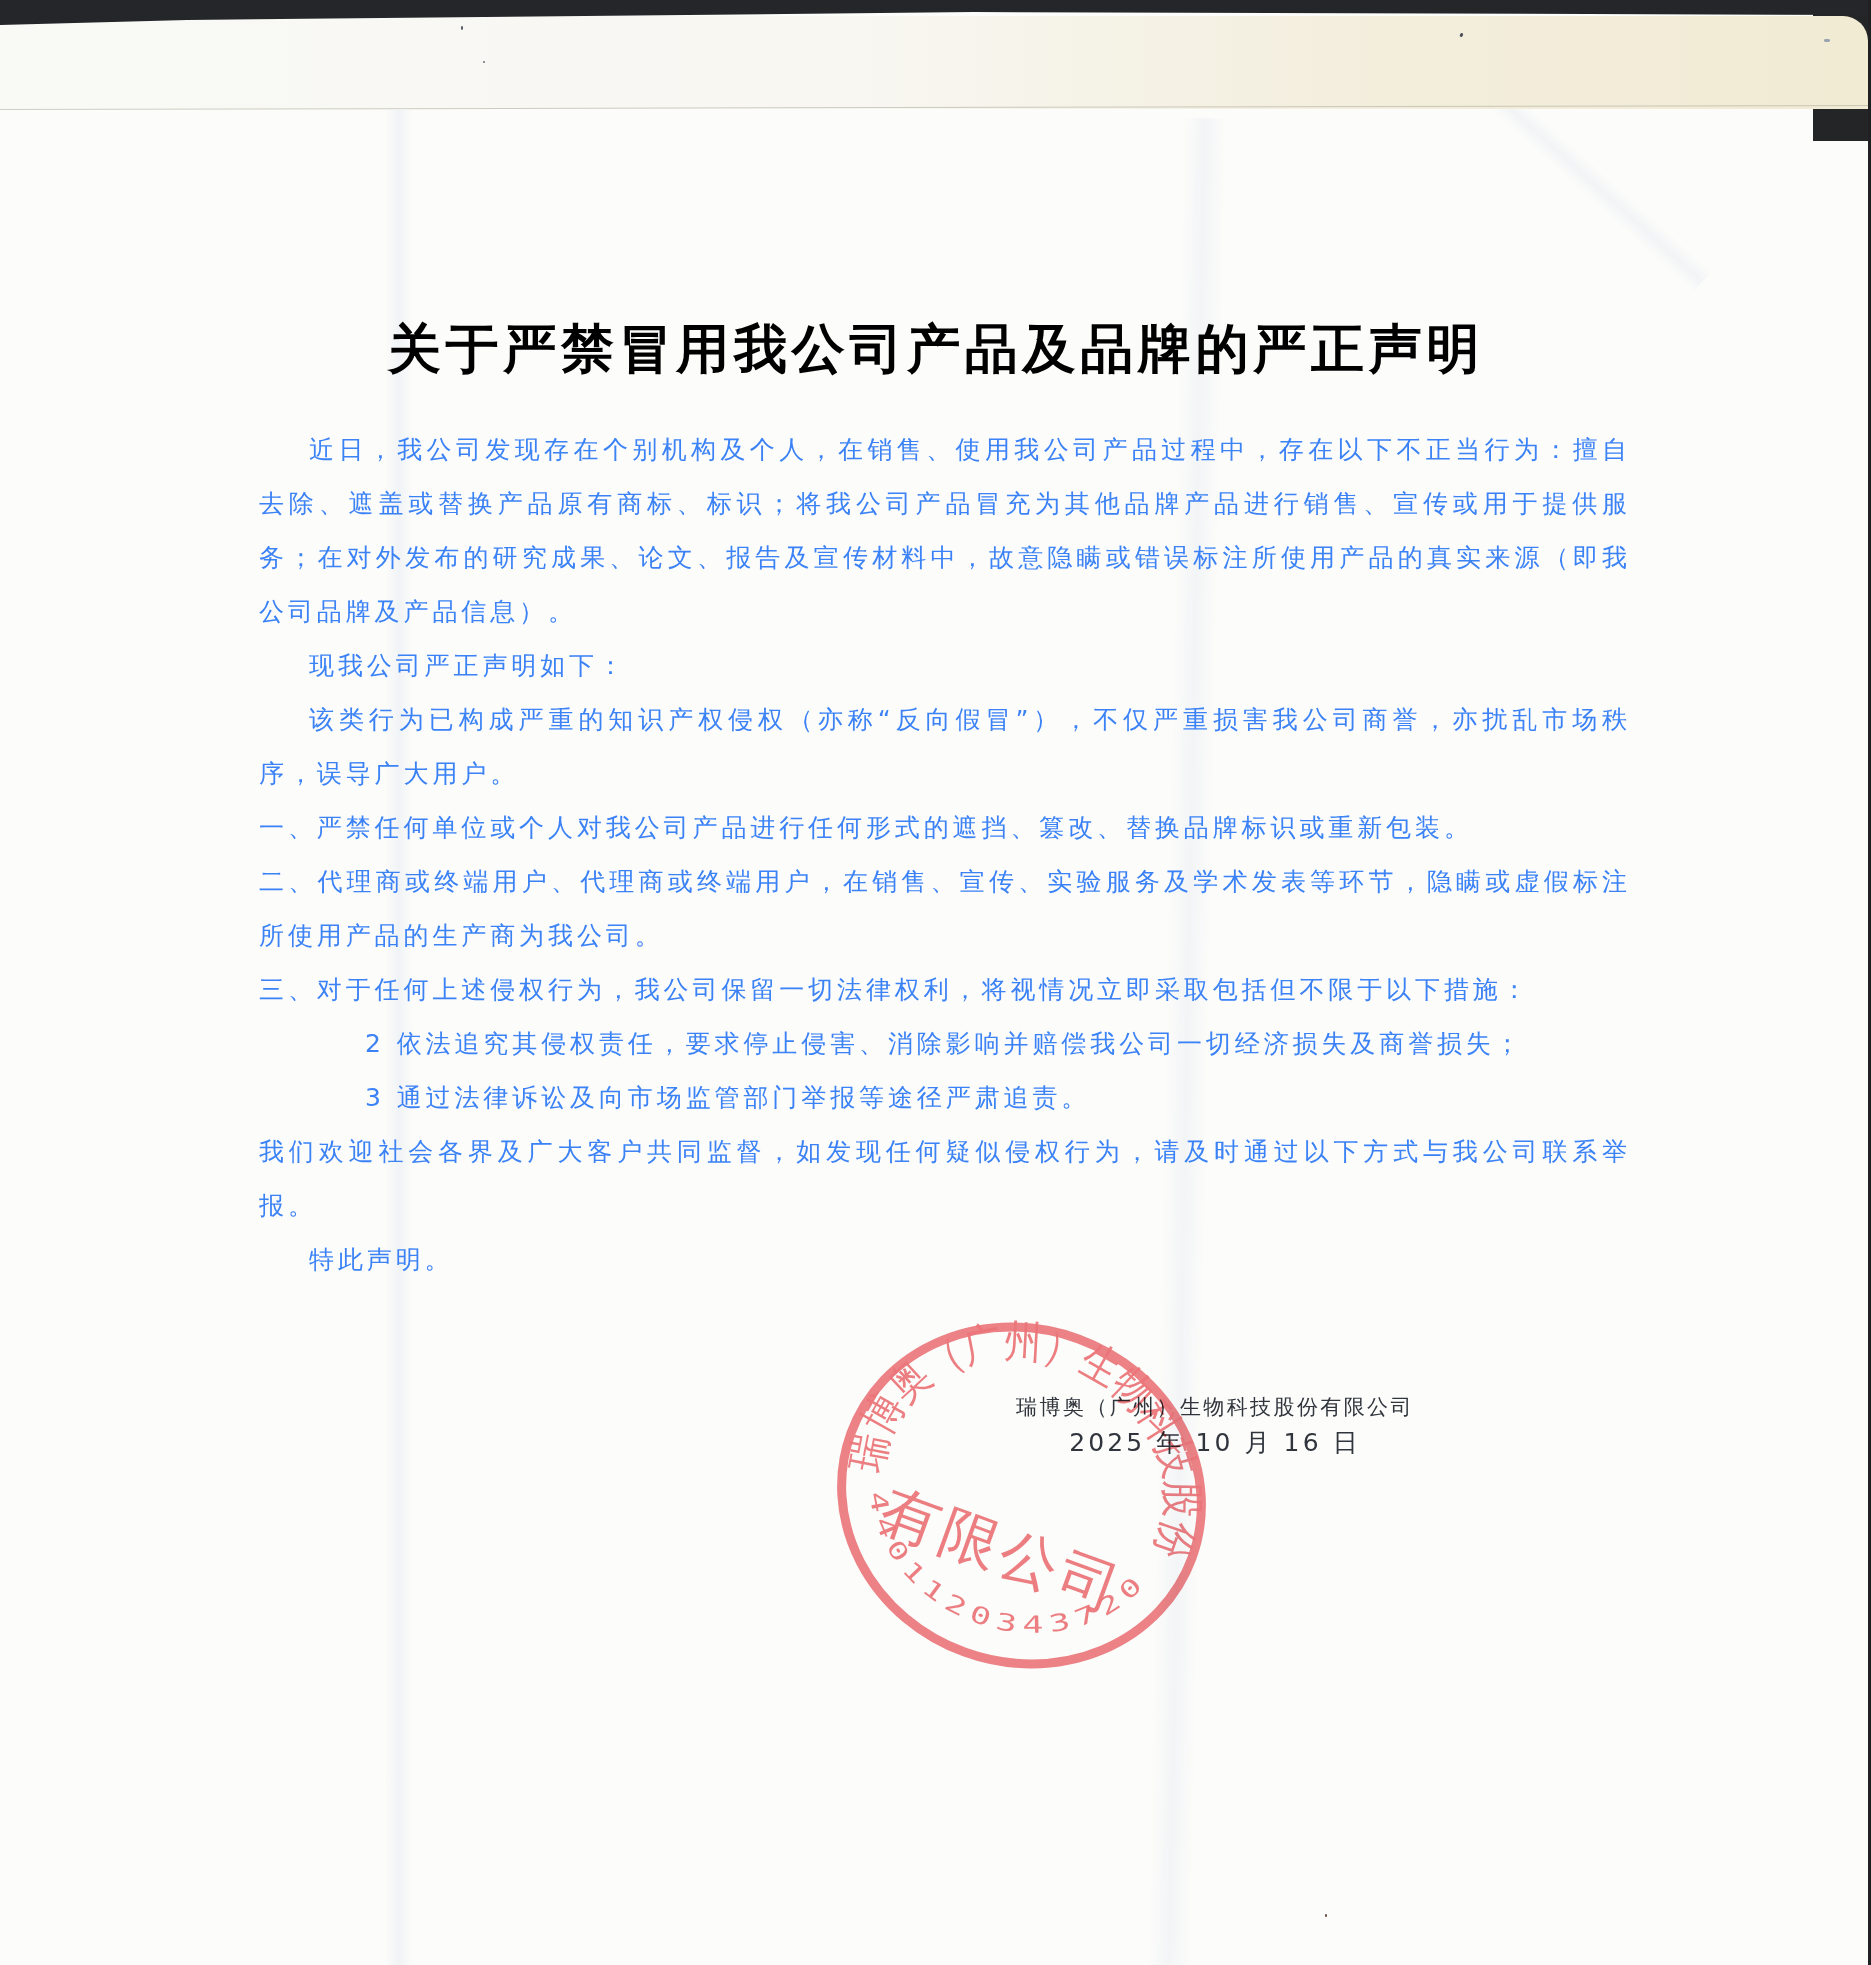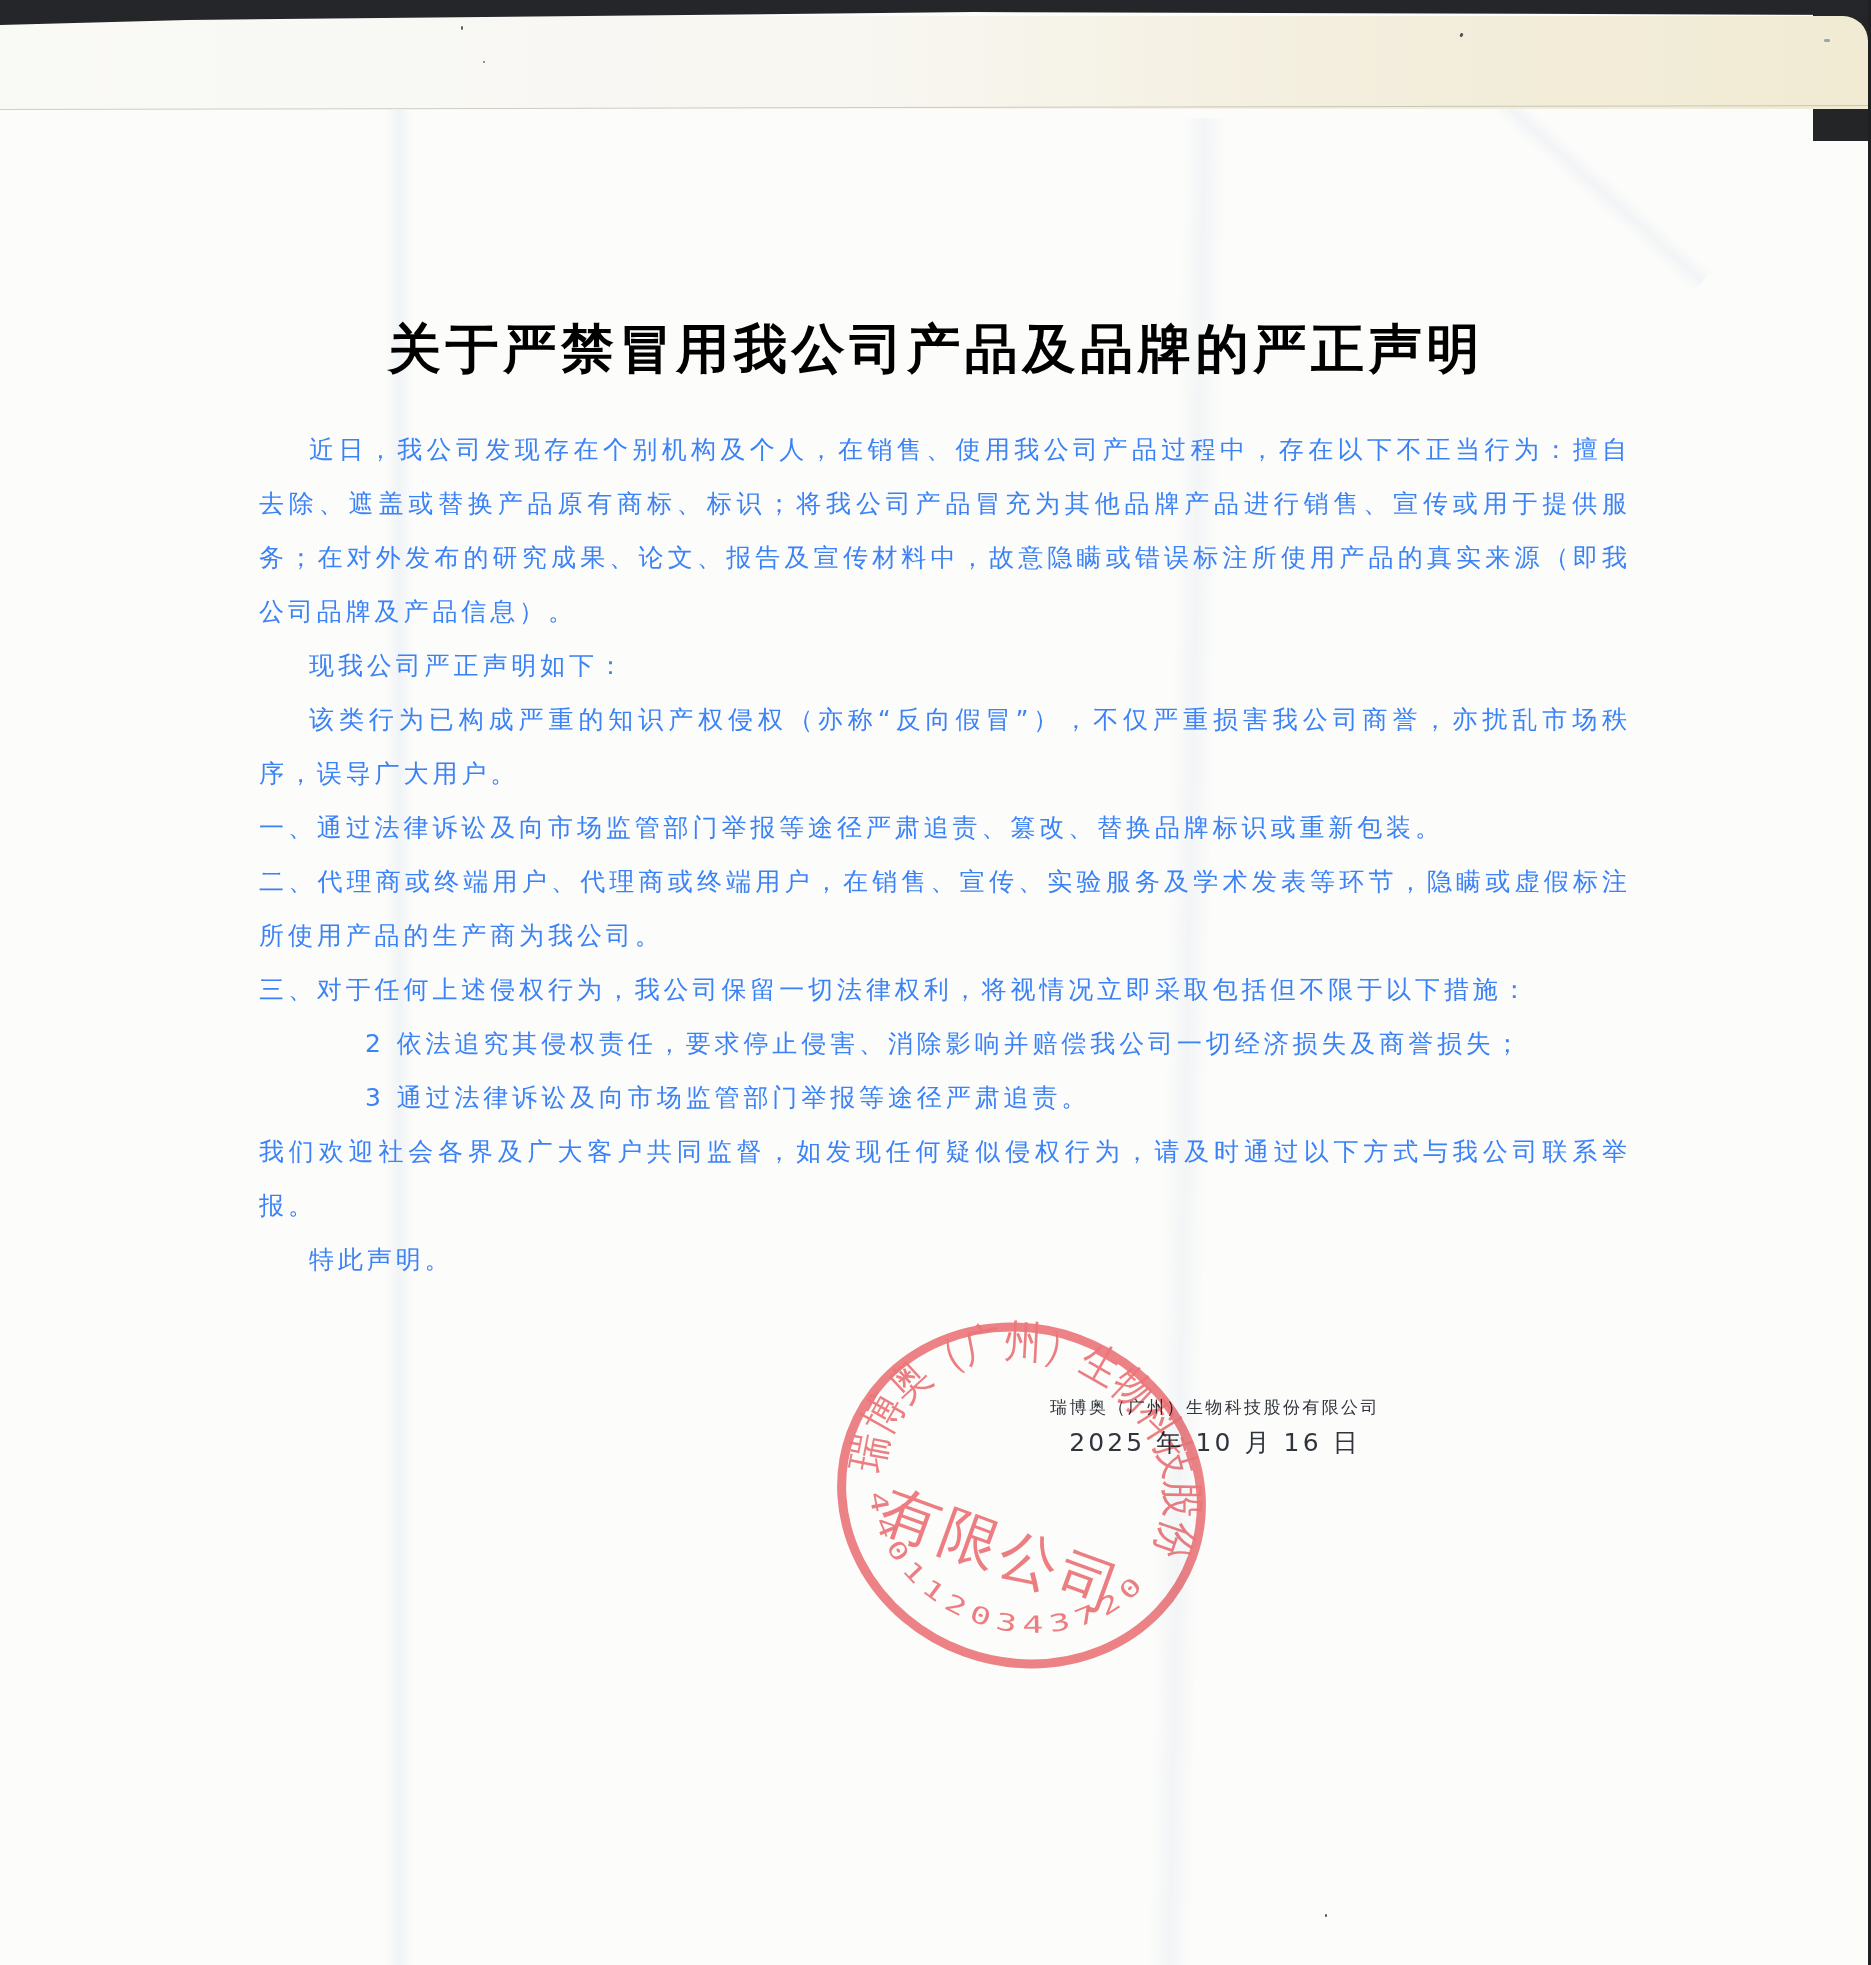--- a/index.html
+++ b/index.html
@@ -68,21 +68,21 @@
     z-index:5;
   }
   .para{margin:0;}
   .para.indent{text-indent:2em;}
   .para.sub{padding-left:106px;}
   .signature-block{
     position:absolute;left:928px;top:1389px;width:574px;
     text-align:center;z-index:5;
     color:#30353d;
   }
-  .company-name{font-size:17px;letter-spacing:2.4px;line-height:36px;}
+  .company-name{font-size:21px;letter-spacing:2.4px;line-height:36px;}
   .signature-date{font-size:25px;letter-spacing:3.1px;line-height:36px;}
 
   
   .company-seal{
     position:absolute;left:825px;top:1299px;width:393px;height:393px;
     transform:rotate(20deg);
     mix-blend-mode:multiply;
     opacity:.85;
     z-index:8;
   }
@@ -106,21 +106,21 @@
   <div class="speck speck3"></div>
   <div class="speck speck4"></div>
   <div class="speck speck5"></div>
 
   <div class="doc-title">关于严禁冒用我公司产品及品牌的严正声明</div>
 
   <div class="doc-body">
       <p class="para indent">近日，我公司发现存在个别机构及个人，在销售、使用我公司产品过程中，存在以下不正当行为：擅自去除、遮盖或替换产品原有商标、标识；将我公司产品冒充为其他品牌产品进行销售、宣传或用于提供服务；在对外发布的研究成果、论文、报告及宣传材料中，故意隐瞒或错误标注所使用产品的真实来源（即我公司品牌及产品信息）。</p>
       <p class="para indent">现我公司严正声明如下：</p>
       <p class="para indent">该类行为已构成严重的知识产权侵权（亦称“反向假冒”），不仅严重损害我公司商誉，亦扰乱市场秩序，误导广大用户。</p>
-      <p class="para flush">一、通过法律诉讼及向市场监管部门举报等途径严肃追责、篡改、替换品牌标识或重新包装。</p>
+      <p class="para flush">一、严禁任何单位或个人对我公司产品进行任何形式的遮挡、篡改、替换品牌标识或重新包装。</p>
       <p class="para flush">二、代理商或终端用户、代理商或终端用户，在销售、宣传、实验服务及学术发表等环节，隐瞒或虚假标注所使用产品的生产商为我公司。</p>
       <p class="para flush">三、对于任何上述侵权行为，我公司保留一切法律权利，将视情况立即采取包括但不限于以下措施：</p>
       <p class="para sub">2  依法追究其侵权责任，要求停止侵害、消除影响并赔偿我公司一切经济损失及商誉损失；</p>
       <p class="para sub">3  通过法律诉讼及向市场监管部门举报等途径严肃追责。</p>
       <p class="para flush">我们欢迎社会各界及广大客户共同监督，如发现任何疑似侵权行为，请及时通过以下方式与我公司联系举报。</p>
       <p class="para indent">特此声明。</p>
     </div>
 
   <div class="signature-block">
     <div class="company-name">瑞博奥（广州）生物科技股份有限公司</div>

